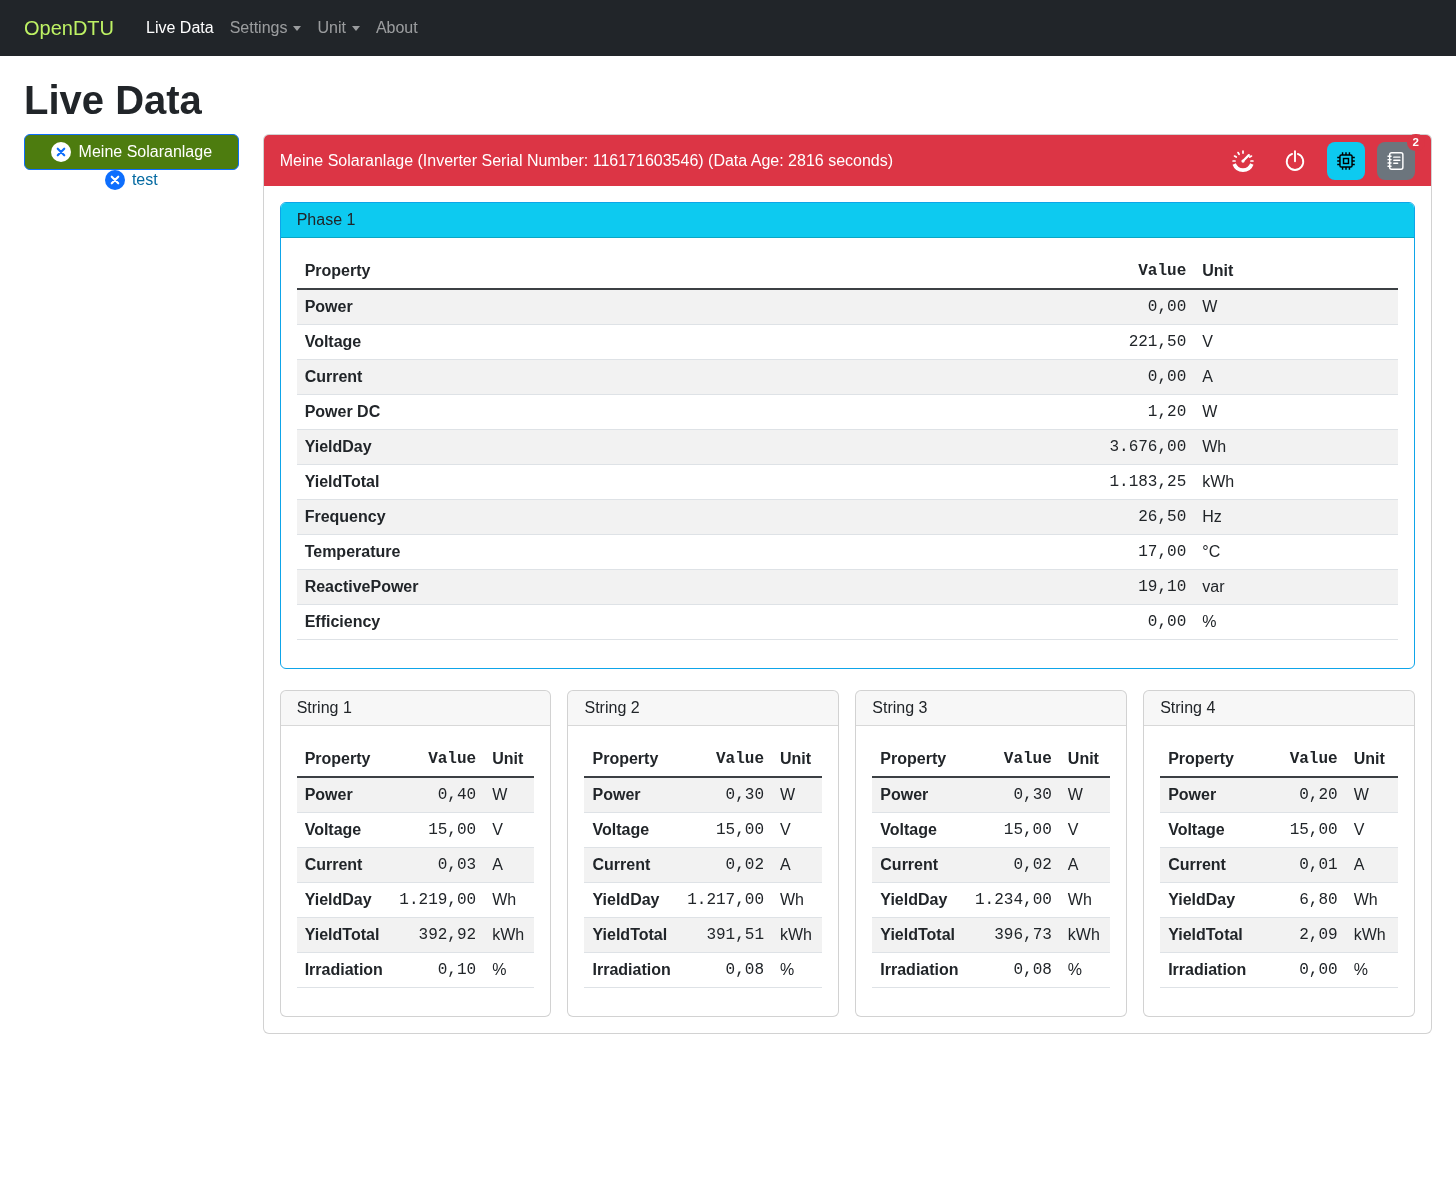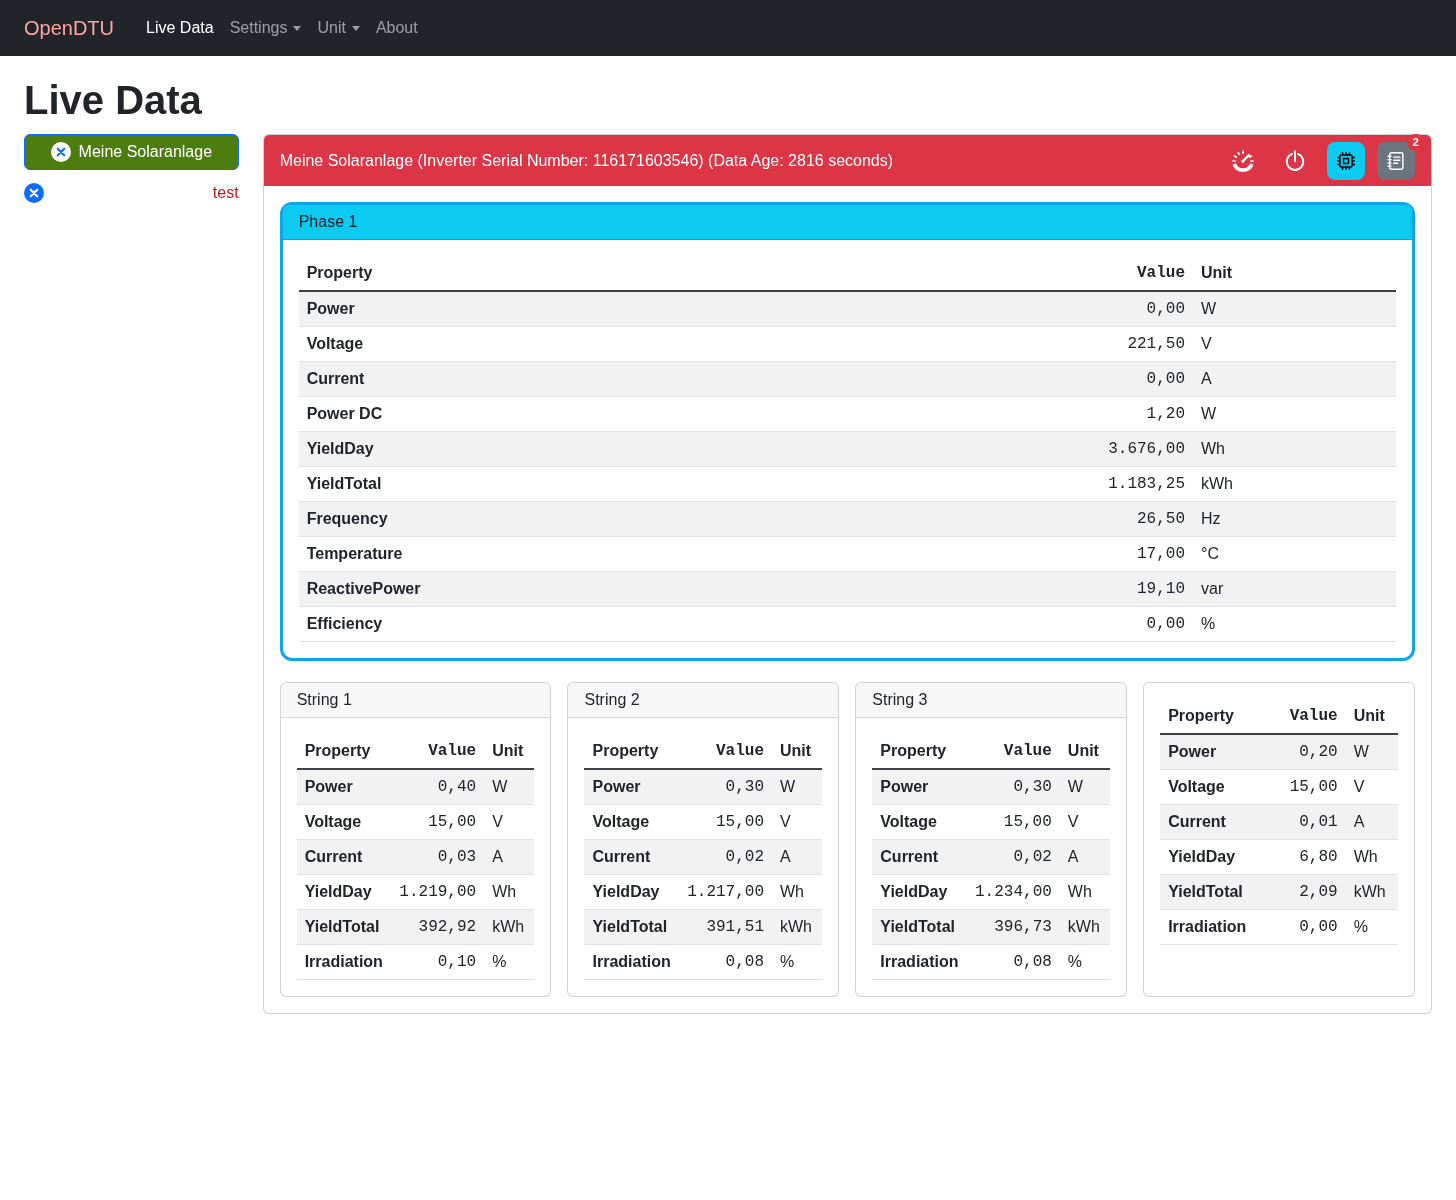--- a/index.html
+++ b/index.html
@@ -2,21 +2,21 @@
 <html><head>
 <meta charset="utf-8">
 <title>OpenDTU</title>
 <style>
   * { box-sizing: border-box; }
   html,body { margin:0; padding:0; background:#fff; color:#212529;
               font-family:"Liberation Sans", sans-serif; font-size:16px; }
 
   
   .navbar { background:#212529; height:56px; display:flex; align-items:center; padding:0 12px; }
-  .navbar-brand { color:#fca5a5; font-size:20px; padding:4px 12px 4px 12px; margin-right:12px;
+  .navbar-brand { color:#bef264; font-size:20px; padding:4px 12px 4px 12px; margin-right:12px;
                   text-decoration:none; cursor:pointer; }
   .nav { display:flex; align-items:center; }
   .nav-link { color:rgba(255,255,255,.55); text-decoration:none; padding:8px 8px; cursor:pointer;
               display:flex; align-items:center; }
   .nav-link.active { color:#fff; }
   .caret { display:inline-block; margin-left:6px; width:0; height:0;
            border-left:4.5px solid transparent; border-right:4.5px solid transparent;
            border-top:5px solid rgba(255,255,255,.55); }
 
   
@@ -24,52 +24,52 @@
   h1.page-title { font-size:40px; line-height:1.2; font-weight:700; margin:20px 12px 10px 12px; }
   .row { display:flex; align-items:flex-start; }
   .col-side { width:16.6667%; padding:0 12px; }
   .col-main { width:83.3333%; padding:0 12px; }
 
   
   .inv-btn { display:flex; align-items:center; justify-content:center; gap:8px; width:100%;
              background:#4d7c0f; border:1px solid #0d6efd; color:#fff; font-size:16px;
              border-radius:6px; padding:7px 12px; cursor:pointer;
              font-family:"Liberation Sans", sans-serif; }
-  .inv-link { display:flex; align-items:center; justify-content:space-between; gap:7px; margin-top:13px;
-              color:#b91c1c; font-size:16px; cursor:pointer; text-decoration:none; }
+  .inv-link { display:flex; align-items:center; justify-content:center; gap:7px; margin-top:0;
+              color:#0369a1; font-size:16px; cursor:pointer; text-decoration:none; }
 
   
   .card { background:#fff; border:1px solid rgba(0,0,0,.175); border-radius:6px; }
   .card-header-danger { background:#dc3545; color:#fff; min-height:51px; padding:6px 16px;
                         display:flex; align-items:center; border-radius:5px 5px 0 0; }
   .hdr-title { flex:1; font-size:16px; }
   .hdr-actions { display:flex; align-items:center; }
   .icon-plain { background:transparent; border:none; padding:0; cursor:pointer; display:flex;
                 align-items:center; justify-content:center; }
   .icon-btn { width:38px; height:38px; border:none; border-radius:8px; cursor:pointer;
               display:flex; align-items:center; justify-content:center; position:relative; }
   .btn-info { background:#0dcaf0; }
   .btn-secondary { background:#6c757d; }
   .badge { position:absolute; top:-8px; right:-10px; background:#dc3545; color:#fff;
            font-size:11.5px; font-weight:700; padding:3px 6px; border-radius:9px; line-height:1; }
   .card-body { padding:16px; }
 
   
-  .phase-card { border:3px solid #0ea5e9; border-radius:12px; margin-bottom:21px; background:#fff; }
+  .phase-card { border:1px solid #0ea5e9; border-radius:6px; margin-bottom:21px; background:#fff; }
   .phase-header { background:#0dcaf0; color:#212529; padding:8px 16px; font-size:16px;
                   border-bottom:1px solid rgba(0,0,0,.175); border-radius:5px 5px 0 0; }
 
   
   .strings-grid { display:grid; grid-template-columns:repeat(4,1fr); gap:16px; }
   .string-card { border:1px solid rgba(0,0,0,.175); border-radius:6px; background:#fff; }
   .string-header { background:rgba(0,0,0,.03); border-bottom:1px solid rgba(0,0,0,.125);
                    padding:8px 16px; font-size:16px; border-radius:5px 5px 0 0; }
 
   
-  table { width:100%; border-collapse:collapse; margin-bottom:0; }
+  table { width:100%; border-collapse:collapse; margin-bottom:12px; }
   th, td { padding:8px; text-align:left; font-size:16px; border-bottom:1px solid #dee2e6;
            vertical-align:middle; }
   thead th { font-weight:700; border-bottom:2px solid #3c4044; }
   tbody th { font-weight:700; }
   td.val, th.val { text-align:right;font-family:Liberation Mono, monospace; }
   tbody tr:nth-child(odd) { background:#f2f2f2; }
   .tbl-phase col.c-prop { width:auto; } .tbl-phase col.c-val { width:13%; }
   .tbl-phase col.c-unit { width:18.5%; }
   .tbl-string col.c-prop { width:40%; } .tbl-string col.c-val { width:38%; }
   .tbl-string col.c-unit { width:22%; }
@@ -406,20 +406,21 @@
                         <th class="prop">Irradiation</th>
                         <td class="val">0,08</td>
                         <td class="unit">%</td>
                       </tr>
                     </tbody>
                 </table>
               </div>
             </div>
 
             <div class="string-card">
+              <div class="string-header">String 4</div>
               <div class="card-body">
                 <table class="tbl-string">
                   <colgroup>
                       <col class="c-prop">
                       <col class="c-val">
                       <col class="c-unit">
                     </colgroup>
                   <thead>
                     <tr>
                       <th>Property</th>

